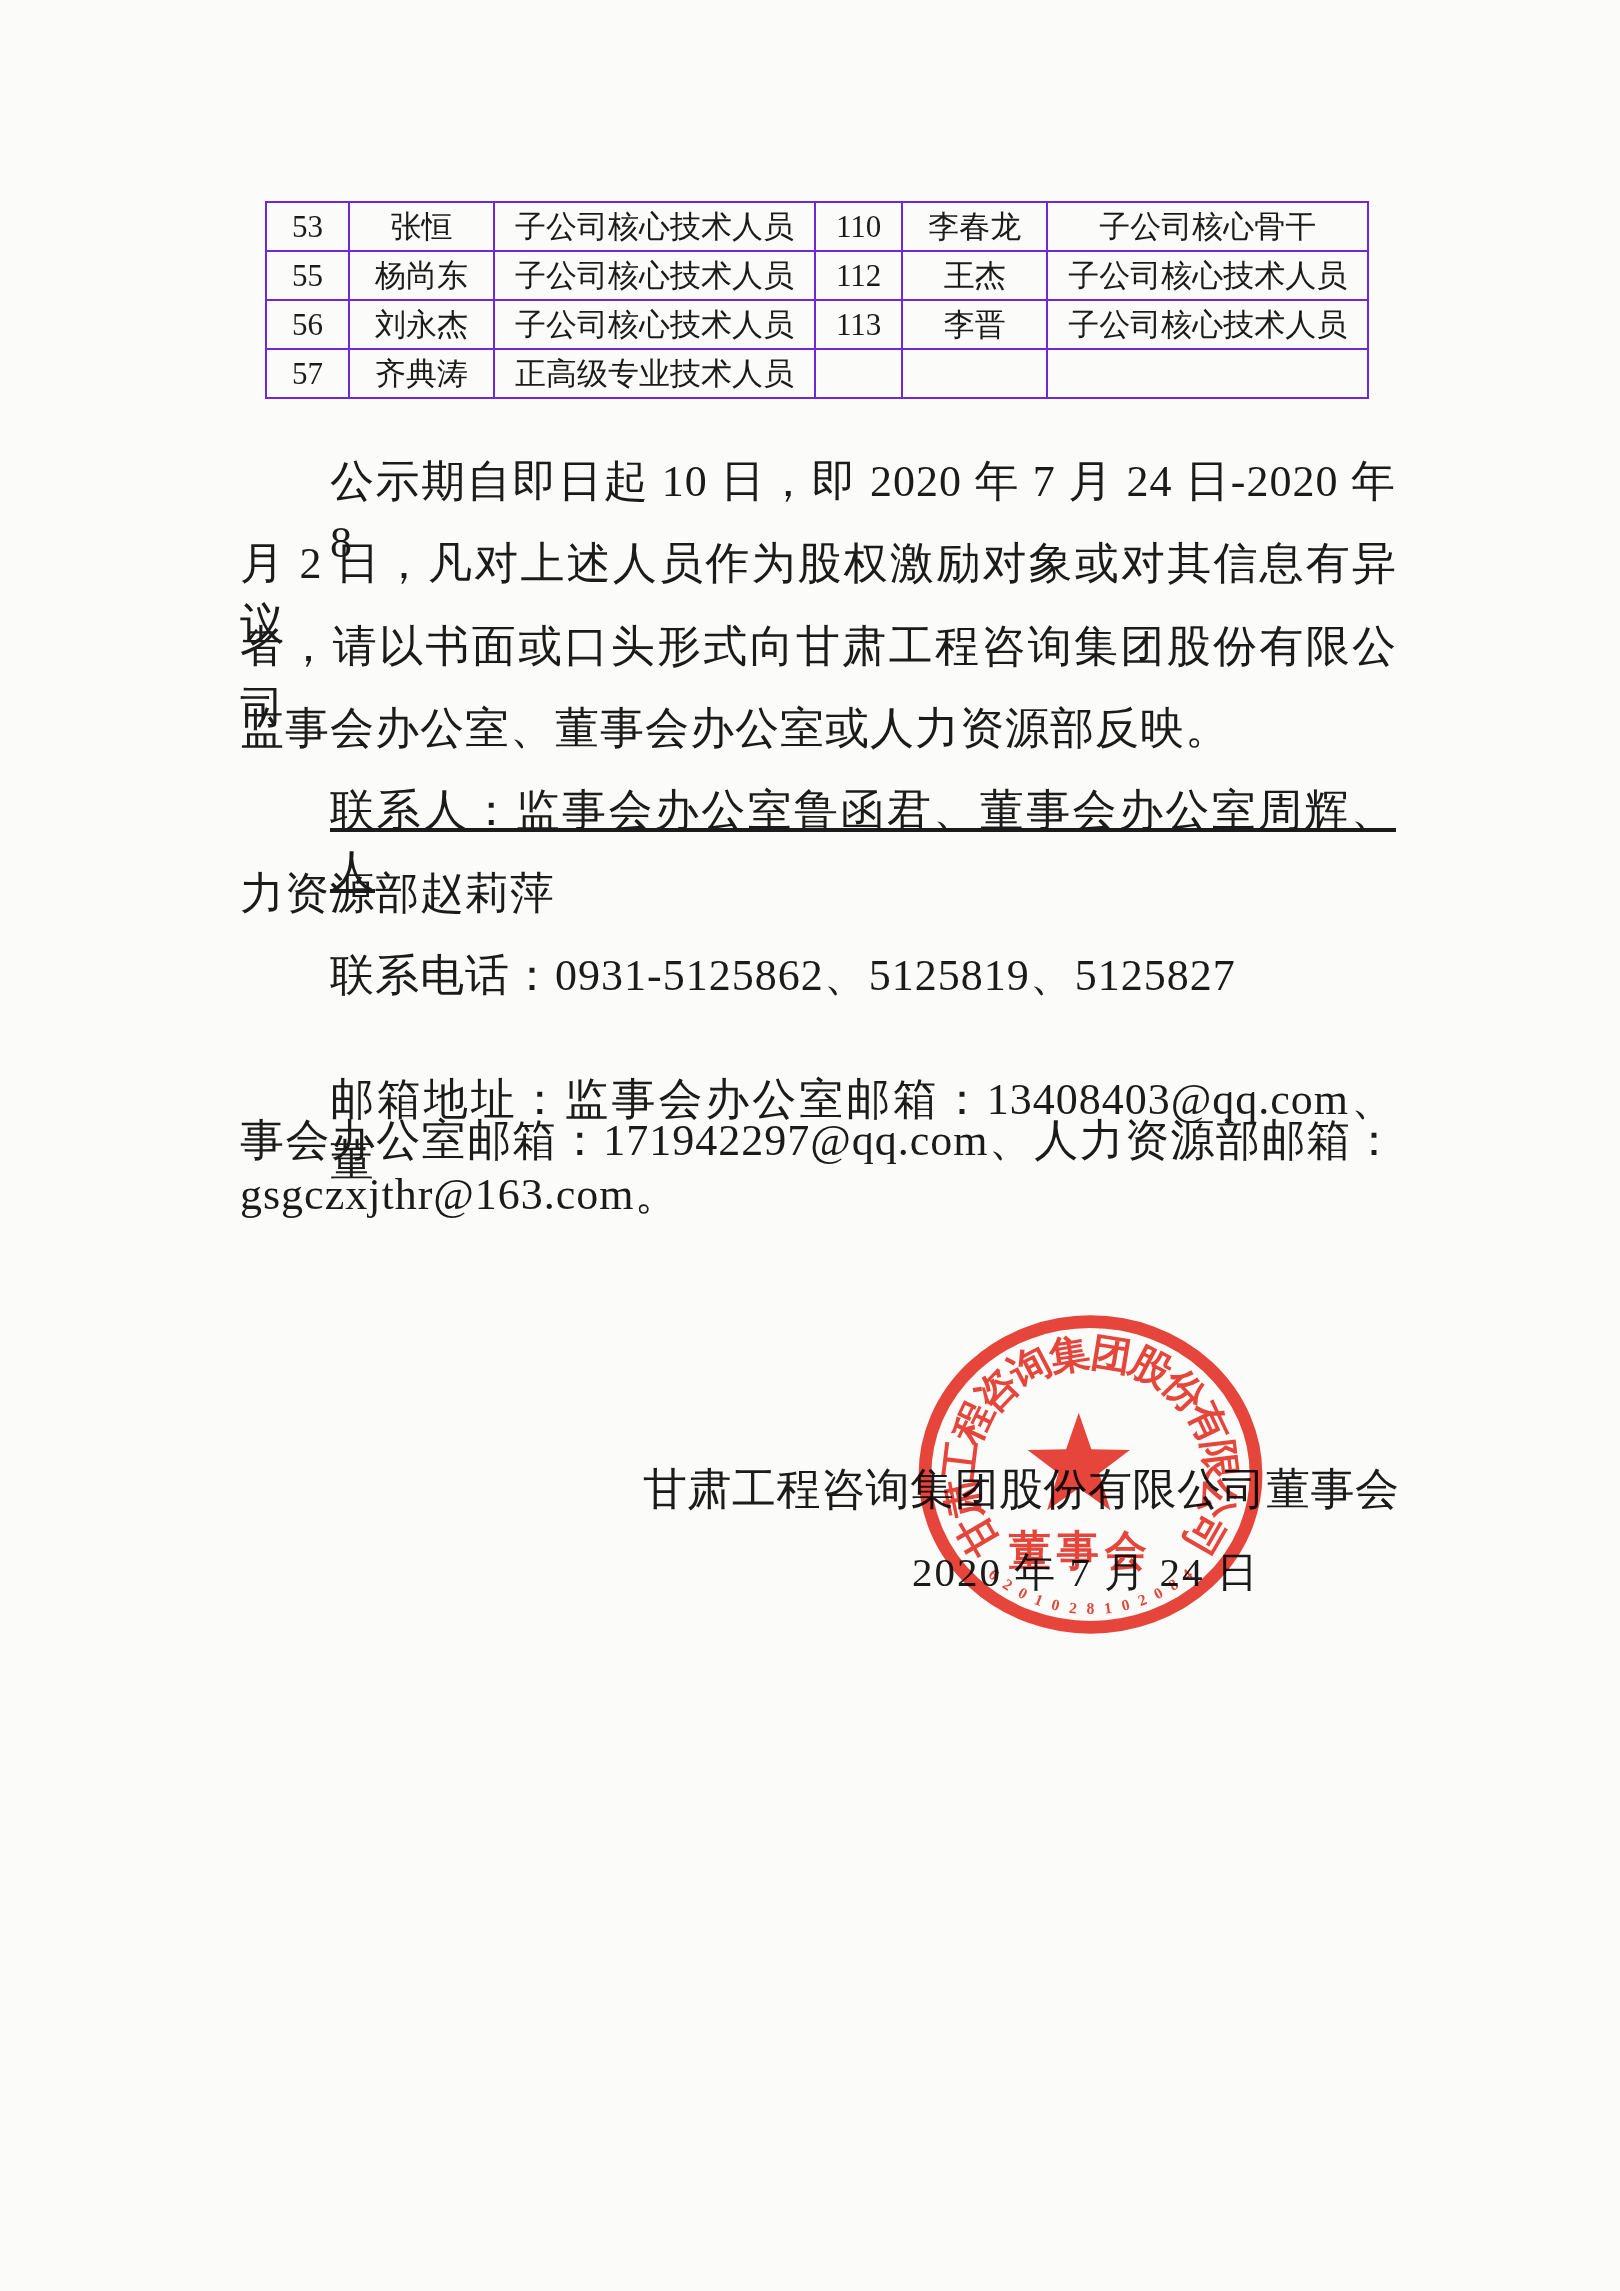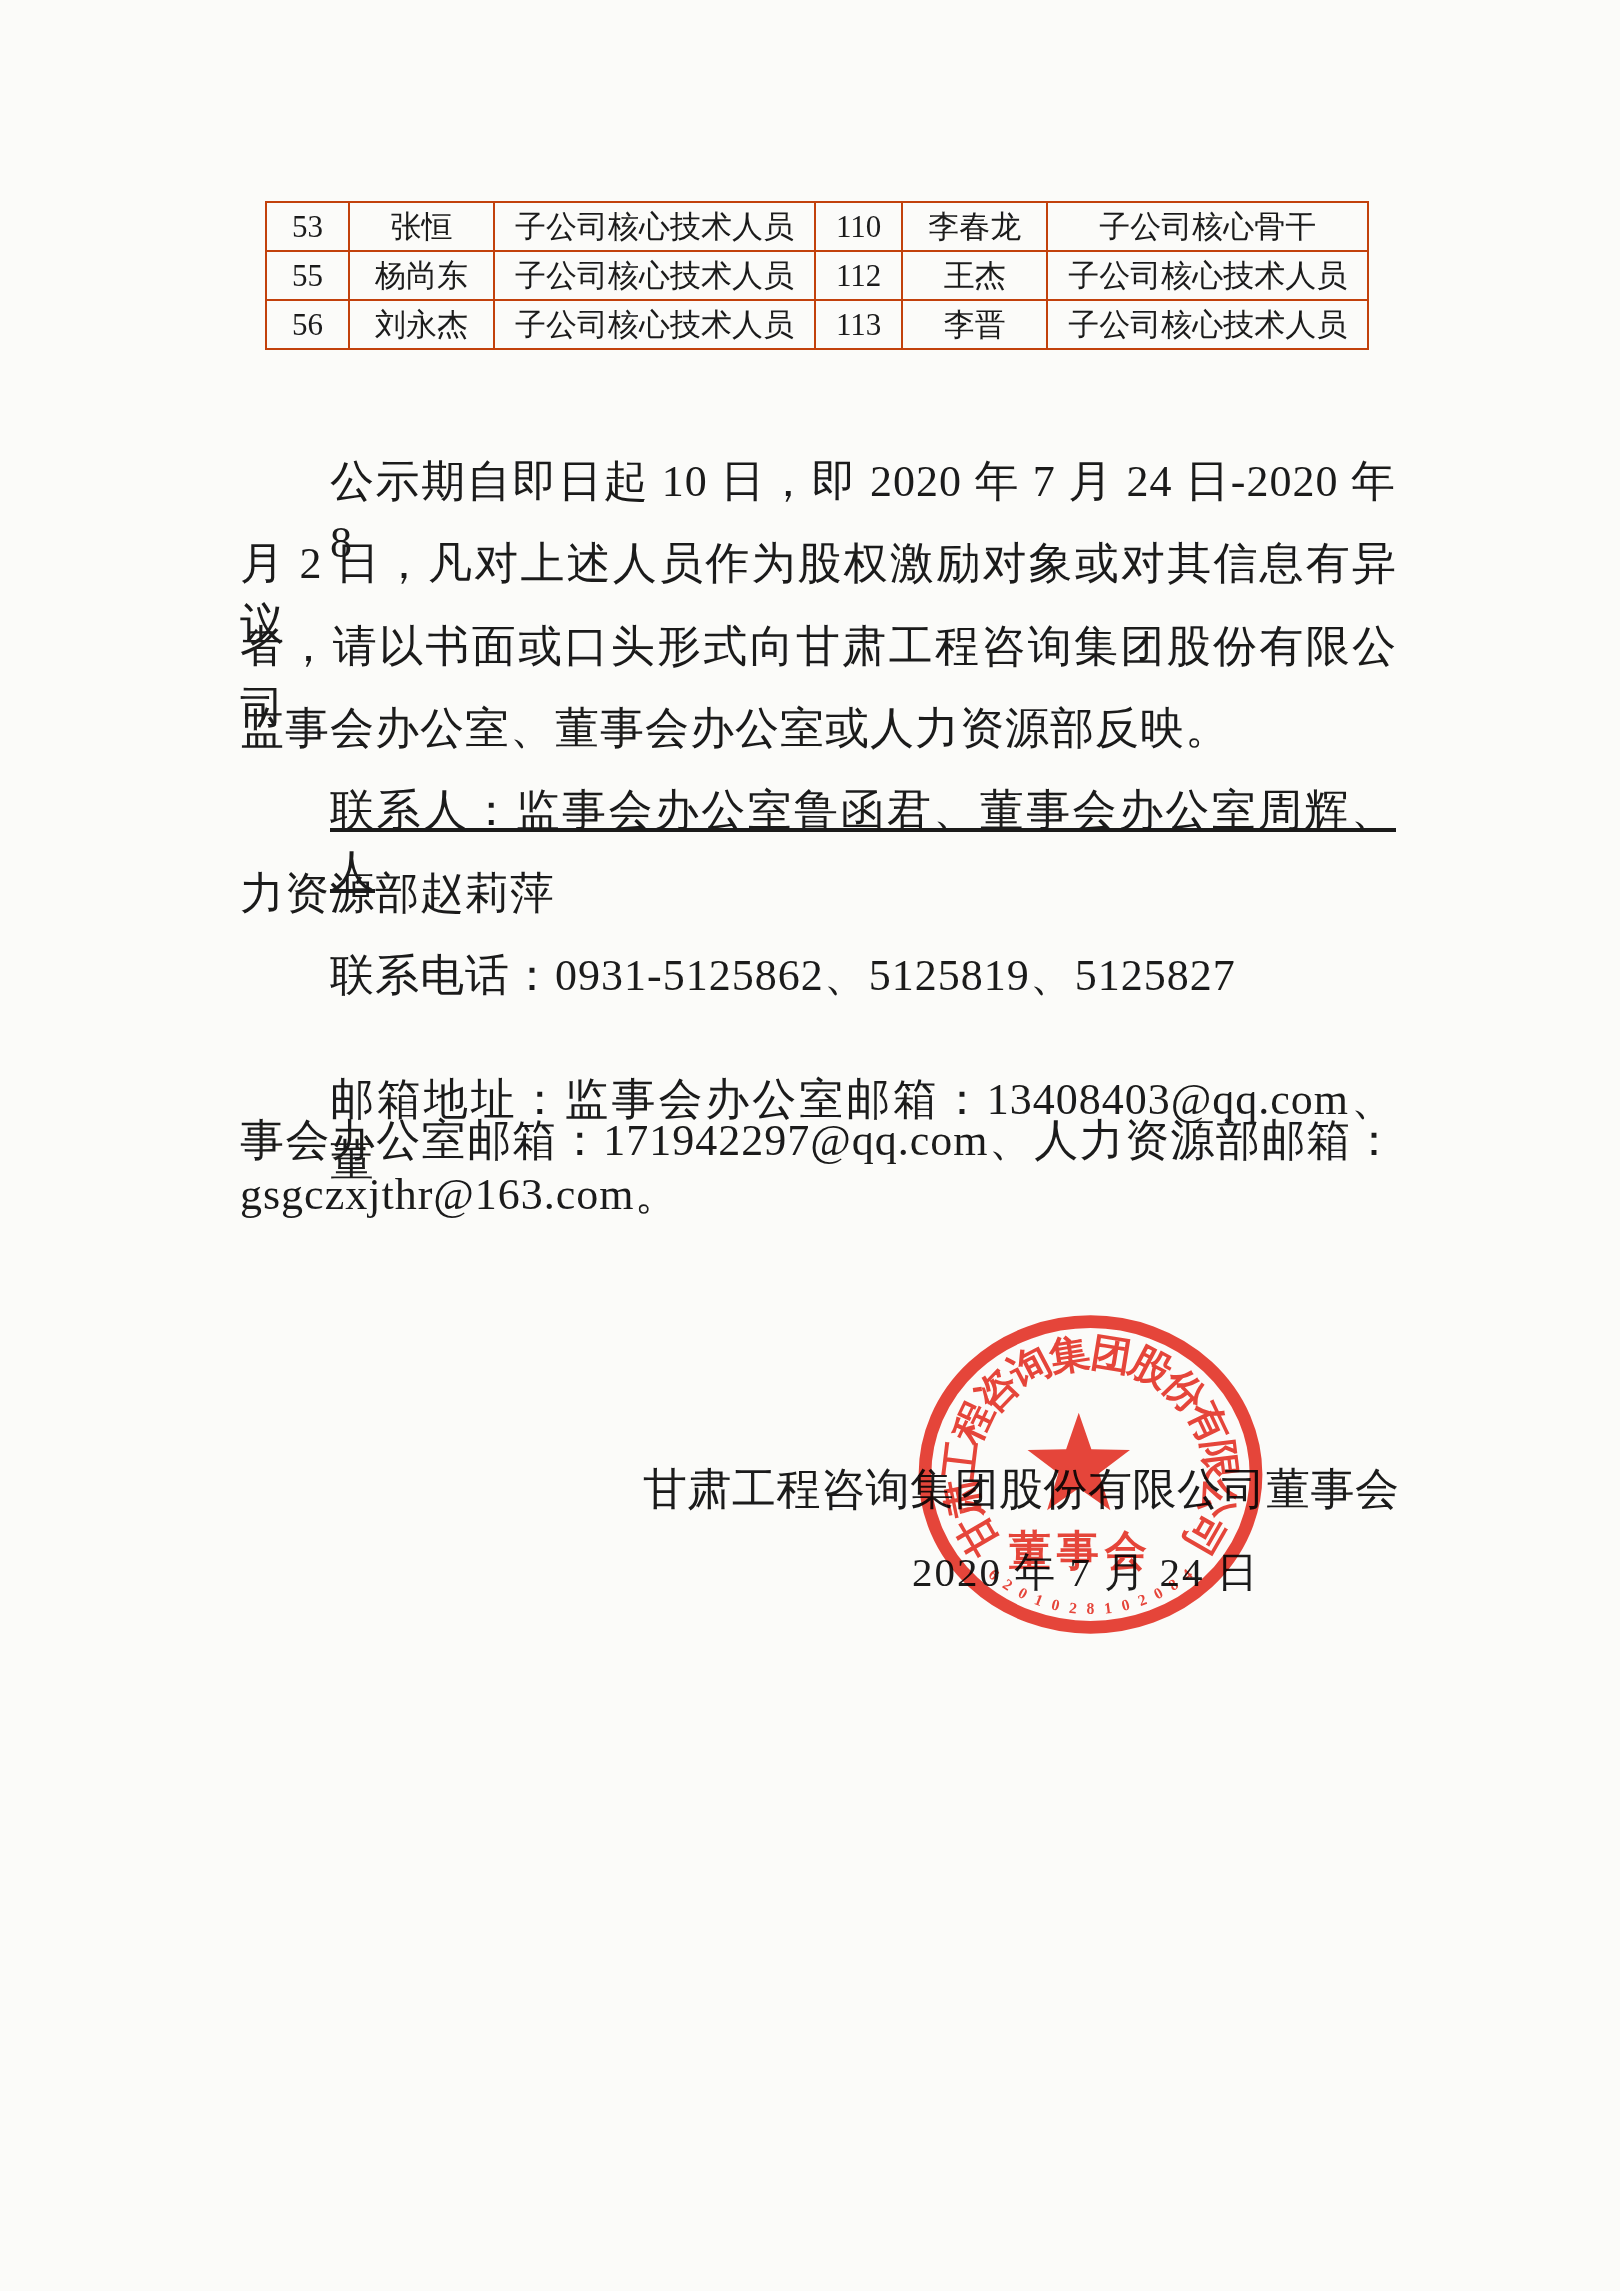--- a/index.html
+++ b/index.html
@@ -12,21 +12,21 @@
     overflow:hidden;
   }
   .page{position:absolute;inset:0;}
 
   
   table.roster{
     position:absolute;left:265px;top:201px;
     border-collapse:collapse;table-layout:fixed;
   }
   table.roster td{
-    border:2px solid #c2410c;
+    border:2px solid #6d28d9;
     height:47px;
     text-align:center;vertical-align:middle;
     font-size:31px;line-height:31px;
     padding:0 20px;white-space:nowrap;overflow:hidden;
   }
 
   
   .line{
     position:absolute;left:240px;width:1157px;height:61px;
     font-size:44px;line-height:61px;white-space:nowrap;
@@ -99,20 +99,28 @@
         <td>子公司核心技术人员</td>
       </tr>
       <tr>
         <td>56</td>
         <td>刘永杰</td>
         <td>子公司核心技术人员</td>
         <td>113</td>
         <td>李晋</td>
         <td>子公司核心技术人员</td>
       </tr>
+      <tr>
+        <td>57</td>
+        <td>齐典涛</td>
+        <td>正高级专业技术人员</td>
+        <td></td>
+        <td></td>
+        <td></td>
+      </tr>
     </tbody>
   </table>
 
   <div>
     <div class="line l0 indent full">公示期自即日起 10 日，即 2020 年 7 月 24 日-2020 年 8</div>
     <div class="line l1 full">月 2 日，凡对上述人员作为股权激励对象或对其信息有异议</div>
     <div class="line l2 full">者，请以书面或口头形式向甘肃工程咨询集团股份有限公司</div>
     <div class="line l3">监事会办公室、董事会办公室或人力资源部反映。</div>
     <div class="line l4 indent full">联系人：监事会办公室鲁函君、董事会办公室周辉、人</div>
     <div class="line l5">力资源部赵莉萍</div>

